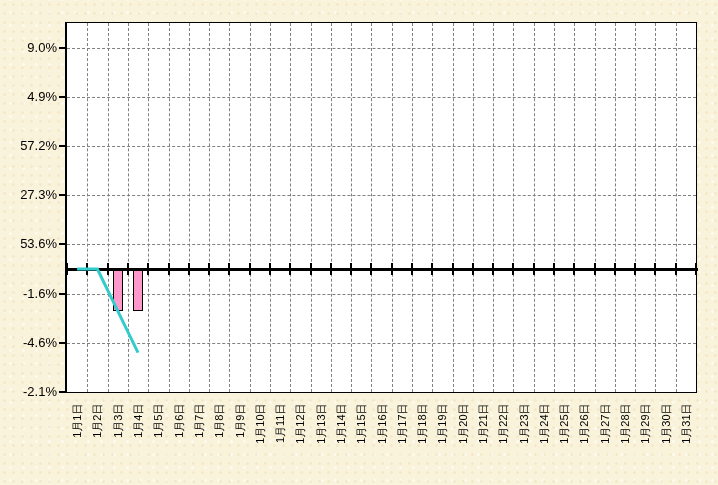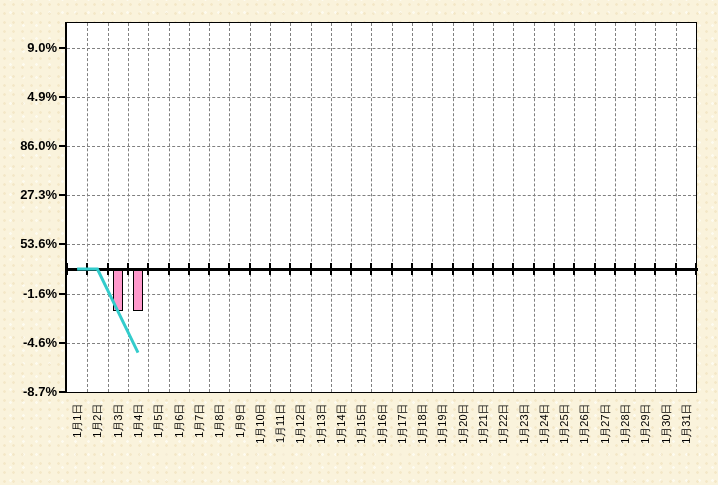--- a/index.html
+++ b/index.html
@@ -20,21 +20,21 @@
     background:var(--plotbg,#fff);
     border:1px solid var(--axis,#000);border-left-width:2px;
   }
   .vgrid{position:absolute;top:0;bottom:0;width:0;border-left:1px dashed var(--grid,#808080);}
   .hgrid{position:absolute;left:0;right:0;height:0;border-top:1px dashed var(--grid,#808080);}
   .bar{position:absolute;width:10px;box-sizing:border-box;background:var(--barfill,#ff99cc);border:1px solid #000;}
   .zeroline{position:absolute;left:-2px;width:633px;height:3px;background:var(--axis,#000);}
   .xtick{position:absolute;width:2px;height:12px;background:var(--axis,#000);}
   .ytick{position:absolute;width:6px;height:2px;background:var(--axis,#000);}
   .ylabel{position:absolute;left:0;width:57px;height:16px;line-height:16px;
-    text-align:right;font-size:13px;white-space:nowrap;font-weight:bold;}
+    text-align:right;font-size:13px;white-space:nowrap;}
   .xlabel{position:absolute;width:60px;height:13px;line-height:13px;font-size:11px;
     text-align:right;white-space:nowrap;transform:rotate(-90deg);}
   svg.lineseries{position:absolute;left:0;top:0;overflow:visible;}
 </style>
 </head>
 <body>
 
 <div class="chart">
   <div class="plot">
       <div class="vgrid" style="left: 20.3px;"></div>
@@ -109,26 +109,26 @@
       <div class="xtick" style="left: 587.4px; top: 240px;"></div>
       <div class="xtick" style="left: 607.7px; top: 240px;"></div>
       <div class="xtick" style="left: 628px; top: 240px;"></div>
       <svg width="629" height="369" class="lineseries">
         <polyline points="10.1,246.0 30.4,246.0 50.7,287.8 71.0,329.6" fill="none" stroke="#33cccc" stroke-width="3" stroke-linejoin="miter"></polyline>
       </svg>
     </div>
   <div>
       <div class="ylabel" style="top: 39.6px;">9.0%</div>
       <div class="ylabel" style="top: 88.8px;">4.9%</div>
-      <div class="ylabel" style="top: 138px;">86.0%</div>
+      <div class="ylabel" style="top: 138px;">57.2%</div>
       <div class="ylabel" style="top: 187.2px;">27.3%</div>
       <div class="ylabel" style="top: 236.4px;">53.6%</div>
       <div class="ylabel" style="top: 285.6px;">-1.6%</div>
       <div class="ylabel" style="top: 334.8px;">-4.6%</div>
-      <div class="ylabel" style="top: 384px;">-8.7%</div>
+      <div class="ylabel" style="top: 384px;">-2.1%</div>
     </div>
   <div>
       <div class="ytick" style="left: 59px; top: 46.6px;"></div>
       <div class="ytick" style="left: 59px; top: 95.8px;"></div>
       <div class="ytick" style="left: 59px; top: 145px;"></div>
       <div class="ytick" style="left: 59px; top: 194.2px;"></div>
       <div class="ytick" style="left: 59px; top: 243.4px;"></div>
       <div class="ytick" style="left: 59px; top: 292.6px;"></div>
       <div class="ytick" style="left: 59px; top: 341.8px;"></div>
       <div class="ytick" style="left: 59px; top: 391px;"></div>

